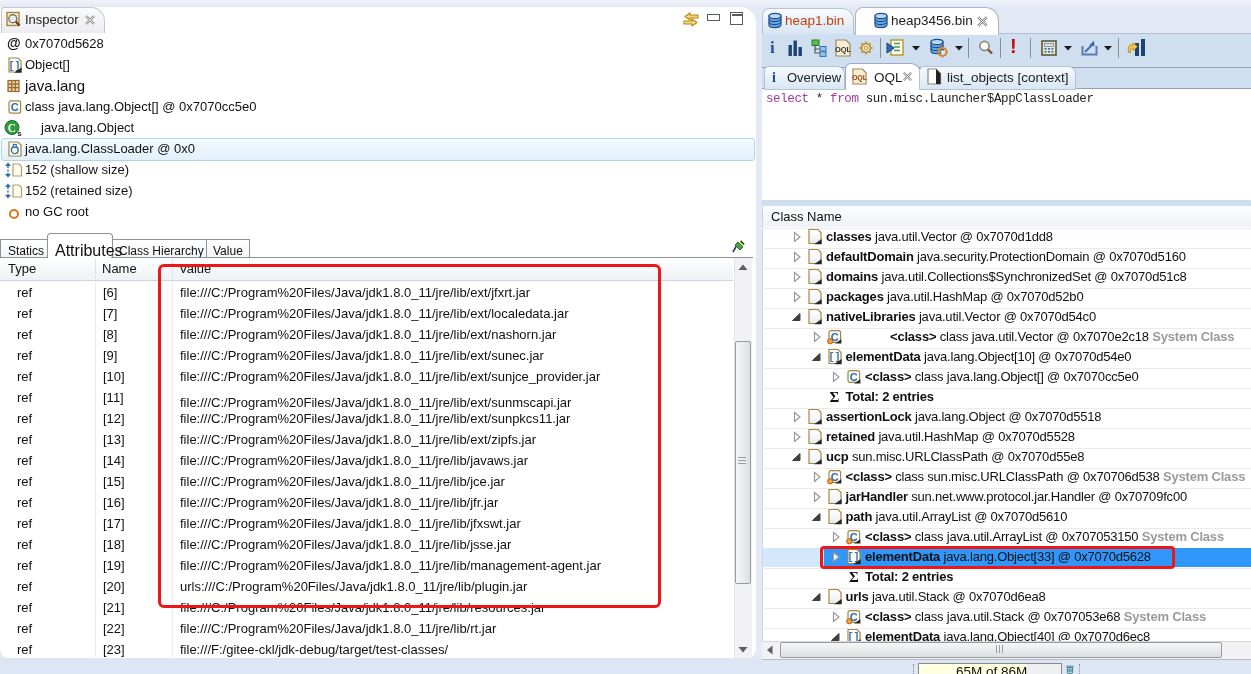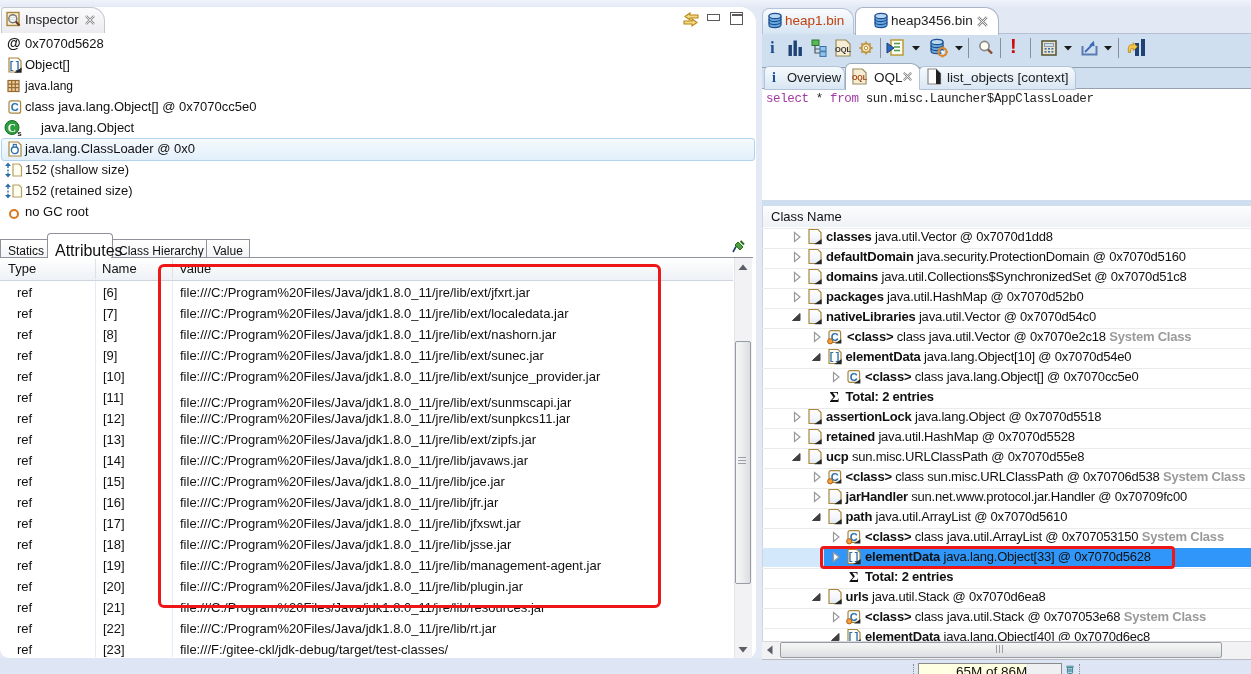--- a/index.html
+++ b/index.html
@@ -101,21 +101,21 @@
 <div class="txt b" style="left:7px;top:36px;font-size:14px;margin-top:-3px">@</div>
 <div class="txt" style="left:25px;top:34px;font-size:13px">0x7070d5628</div>
 <svg class="abs" style="left:7px;top:57px" width="16" height="16" viewBox="0 0 16 16">
     <use href="#arraypage"></use>
   </svg>
 <div class="txt" style="left:25px;top:55px;font-size:13px">Object[]</div>
 <svg class="abs" style="left:6px;top:78px" width="16" height="16" viewBox="0 0 16 16">
 <rect x="2" y="2.5" width="11" height="11" fill="#edd0aa" stroke="#96682a" stroke-width="1.2"></rect>
 <path d="M5.7 2.5 V13.5 M9.3 2.5 V13.5 M2 6.1 H13 M2 9.7 H13" stroke="#96682a" stroke-width="1.2"></path>
 </svg>
-<div class="txt" style="left:25px;top:76px;font-size:12px">java.lang</div>
+<div class="txt" style="left:25px;top:76px;font-size:15px">java.lang</div>
 <svg class="abs" style="left:7px;top:99px" width="16" height="16" viewBox="0 0 16 16">
 <rect x="2" y="1.8" width="11.6" height="12.4" rx="2" fill="#f7fafd" stroke="#a8873c" stroke-width="1.2"></rect>
 <text x="7.8" y="12" font-size="11" font-weight="bold" fill="#2d6da8" text-anchor="middle" font-family="Liberation Sans">C</text>
 </svg>
 <div class="txt" style="left:25px;top:97px;font-size:13px">class java.lang.Object[] @ 0x7070cc5e0</div>
 <svg class="abs" style="left:4px;top:120px" width="19" height="17" viewBox="0 0 19 17">
 <circle cx="8" cy="7.5" r="7" fill="#2e9e3e" stroke="#1a6a28" stroke-width="1"></circle>
 <text x="8" y="12" font-size="11.5" font-weight="bold" fill="#fff" text-anchor="middle" font-family="Liberation Serif">C</text>
 <text x="15.5" y="16" font-size="8" font-weight="bold" fill="#222" text-anchor="middle" font-family="Liberation Sans">s</text>
 </svg>
@@ -201,21 +201,21 @@
 <div class="txt" style="left:103px;top:514px">[17]</div>
 <div class="txt" style="left:180px;top:514px">file:///C:/Program%20Files/Java/jdk1.8.0_11/jre/lib/jfxswt.jar</div>
 <div class="txt" style="left:17px;top:535px">ref</div>
 <div class="txt" style="left:103px;top:535px">[18]</div>
 <div class="txt" style="left:180px;top:535px">file:///C:/Program%20Files/Java/jdk1.8.0_11/jre/lib/jsse.jar</div>
 <div class="txt" style="left:17px;top:556px">ref</div>
 <div class="txt" style="left:103px;top:556px">[19]</div>
 <div class="txt" style="left:180px;top:556px">file:///C:/Program%20Files/Java/jdk1.8.0_11/jre/lib/management-agent.jar</div>
 <div class="txt" style="left:17px;top:577px">ref</div>
 <div class="txt" style="left:103px;top:577px">[20]</div>
-<div class="txt" style="left:180px;top:577px">file:///C:/Program%20Files/Java/jdk1.8.0_11/jre/lib/plugin.jar</div>
+<div class="txt" style="left:180px;top:577px">urls:///C:/Program%20Files/Java/jdk1.8.0_11/jre/lib/plugin.jar</div>
 <div class="txt" style="left:17px;top:598px">ref</div>
 <div class="txt" style="left:103px;top:598px">[21]</div>
 <div class="txt" style="left:180px;top:598px">file:///C:/Program%20Files/Java/jdk1.8.0_11/jre/lib/resources.jar</div>
 <div class="txt" style="left:17px;top:619px">ref</div>
 <div class="txt" style="left:103px;top:619px">[22]</div>
 <div class="txt" style="left:180px;top:619px">file:///C:/Program%20Files/Java/jdk1.8.0_11/jre/lib/rt.jar</div>
 <div class="txt" style="left:17px;top:640px">ref</div>
 <div class="txt" style="left:103px;top:640px">[23]</div>
 <div class="txt" style="left:180px;top:640px">file:///F:/gitee-ckl/jdk-debug/target/test-classes/</div>
 <div class="abs" style="left:734px;top:258px;width:17px;height:400px;background:#f2f2f4;border-left:1px solid #e4e4e8"></div>
@@ -402,21 +402,21 @@
 <svg class="abs" style="left:807px;top:308px" width="16" height="17" viewBox="0 0 16 16">
     <use href="#page"></use>
   </svg>
 <div class="txt" style="left:826px;top:307px;letter-spacing:-0.2px"><span class="b">nativeLibraries</span> java.util.Vector @ 0x7070d54c0</div>
 <svg class="abs" style="left:812.5px;top:332px" width="8" height="10" viewBox="0 0 8 10">
     <use href="#tric"></use>
   </svg>
 <svg class="abs" style="left:826.5px;top:328px" width="16" height="17" viewBox="0 0 16 16">
     <use href="#classdot"></use>
   </svg>
-<div class="txt" style="left:847px;top:327px;letter-spacing:-0.2px"><span class="b">&lt;class&gt;</span> class java.util.Vector @ 0x7070e2c18 <span class="gray">System Class</span></div>
+<div class="txt" style="left:890px;top:327px;letter-spacing:-0.2px"><span class="b">&lt;class&gt;</span> class java.util.Vector @ 0x7070e2c18 <span class="gray">System Class</span></div>
 <svg class="abs" style="left:811.5px;top:352px" width="9" height="10" viewBox="0 0 9 10">
     <use href="#trie"></use>
   </svg>
 <svg class="abs" style="left:826.5px;top:348px" width="16" height="17" viewBox="0 0 16 16">
     <use href="#arraypage"></use>
   </svg>
 <div class="txt" style="left:845.5px;top:347px;letter-spacing:-0.2px"><span class="b">elementData</span> java.lang.Object[10] @ 0x7070d54e0</div>
 <svg class="abs" style="left:832px;top:372px" width="8" height="10" viewBox="0 0 8 10">
     <use href="#tric"></use>
   </svg>

